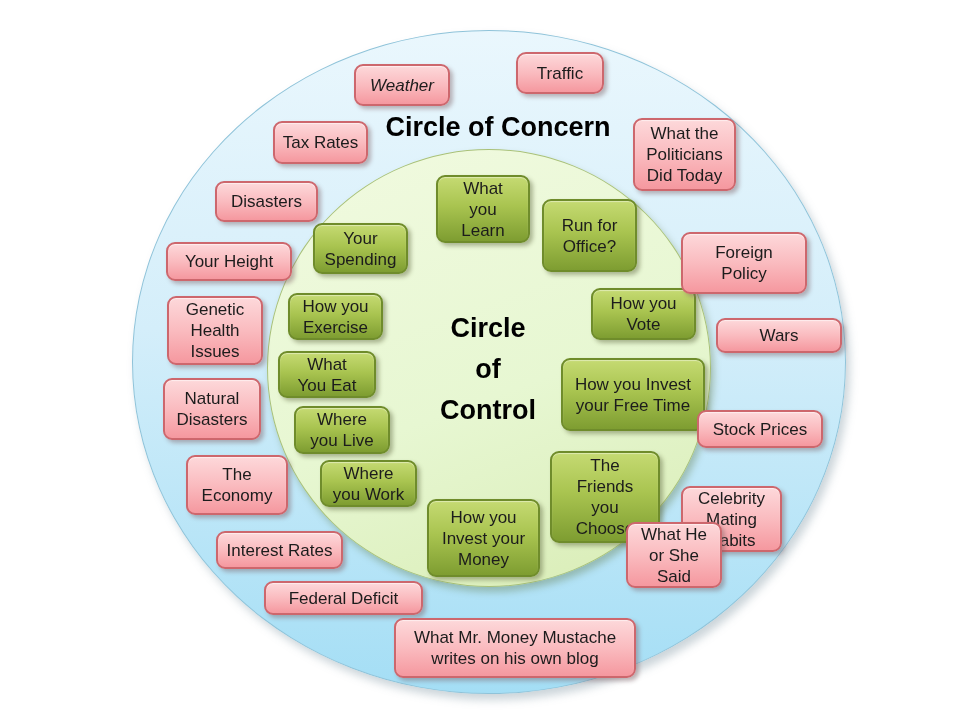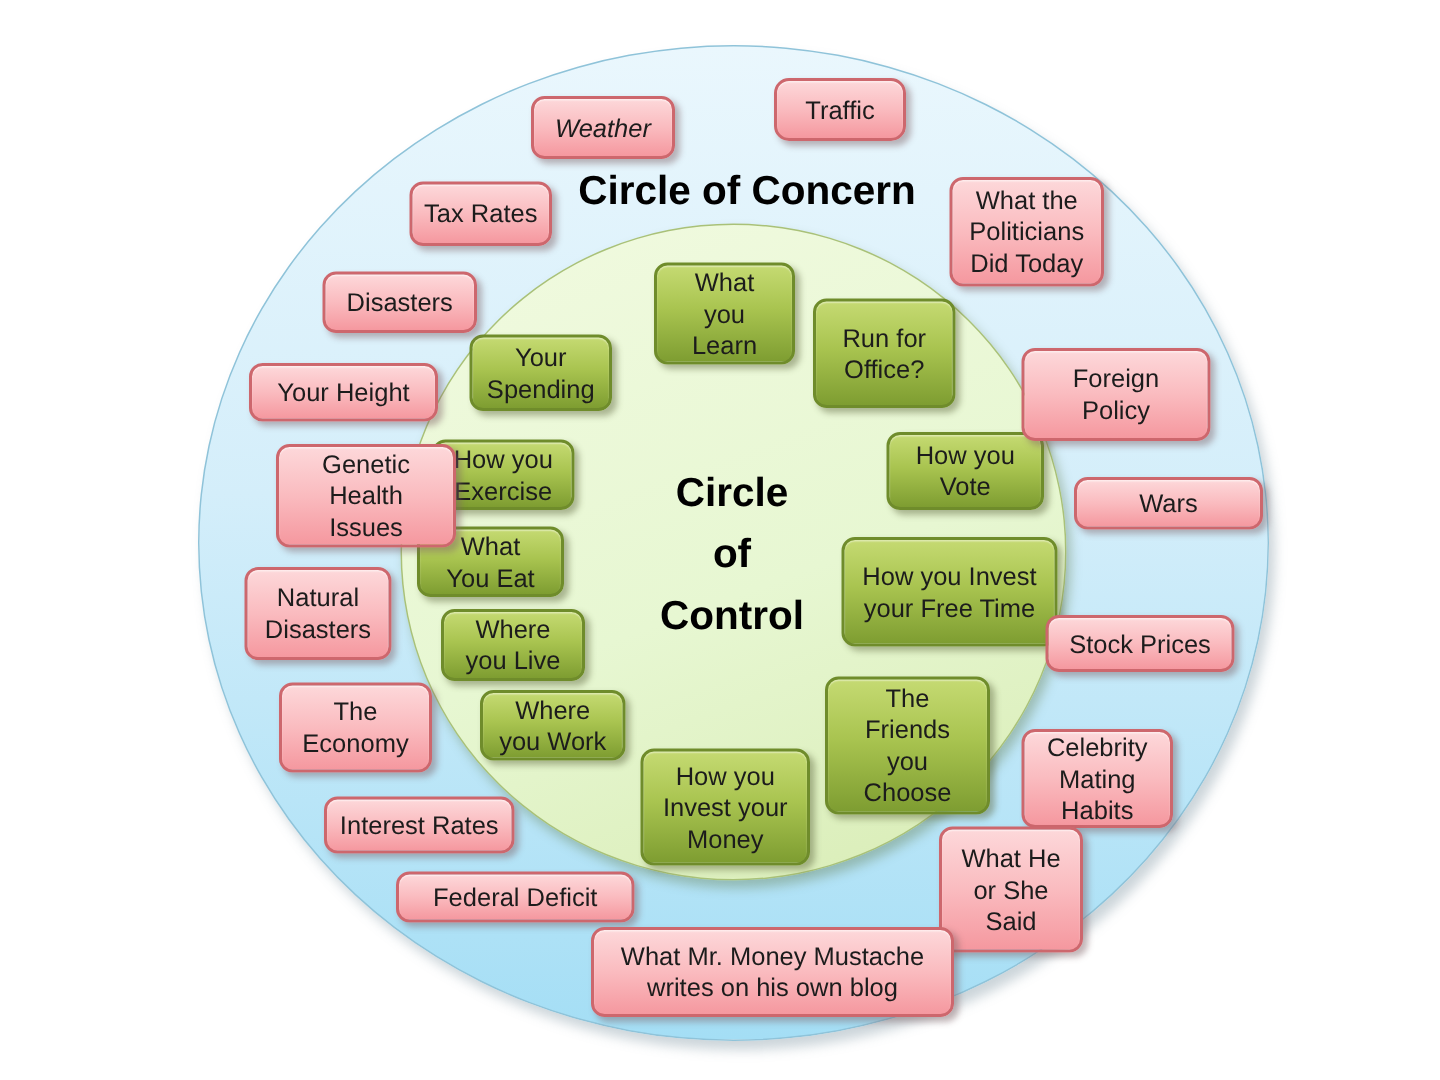--- a/index.html
+++ b/index.html
@@ -102,33 +102,33 @@
       <div class="box pink" style="left: 354px; top: 64px; width: 96px; height: 42px; font-style: italic;">Weather</div>
       <div class="box pink" style="left: 516px; top: 52px; width: 88px; height: 42px; border-radius: 10px;">Traffic</div>
       <div class="box pink" style="left: 273px; top: 121px; width: 95px; height: 43px;">Tax Rates</div>
       <div class="box pink" style="left: 633px; top: 118px; width: 103px; height: 73px;">What the
 Politicians
 Did Today</div>
       <div class="box pink" style="left: 215px; top: 181px; width: 103px; height: 41px;">Disasters</div>
       <div class="box pink" style="left: 166px; top: 242px; width: 126px; height: 39px;">Your Height</div>
       <div class="box pink" style="left: 681px; top: 232px; width: 126px; height: 62px;">Foreign
 Policy</div>
-      <div class="box pink" style="left: 184px; top: 296px; width: 120px; height: 69px;">Genetic
+      <div class="box pink" style="left: 167px; top: 296px; width: 96px; height: 69px;">Genetic
 Health
 Issues</div>
       <div class="box pink" style="left: 716px; top: 318px; width: 126px; height: 35px;">Wars</div>
       <div class="box pink" style="left: 163px; top: 378px; width: 98px; height: 62px;">Natural
 Disasters</div>
       <div class="box pink" style="left: 697px; top: 410px; width: 126px; height: 38px;">Stock Prices</div>
       <div class="box pink" style="left: 186px; top: 455px; width: 102px; height: 60px;">The
 Economy</div>
       <div class="box pink" style="left: 681px; top: 486px; width: 101px; height: 66px;">Celebrity
 Mating
 Habits</div>
       <div class="box pink" style="left: 216px; top: 531px; width: 127px; height: 38px;">Interest Rates</div>
-      <div class="box pink" style="left: 626px; top: 551px; width: 96px; height: 84px; text-align: center;">What He
+      <div class="box pink" style="left: 626px; top: 522px; width: 96px; height: 66px; text-align: center;">What He
 or She
 Said</div>
       <div class="box pink" style="left: 264px; top: 581px; width: 159px; height: 34px;">Federal Deficit</div>
       <div class="box pink" style="left: 394px; top: 618px; width: 242px; height: 60px;">What Mr. Money Mustache
 writes on his own blog</div>
     </div>
 </div>
 
 </body></html>

